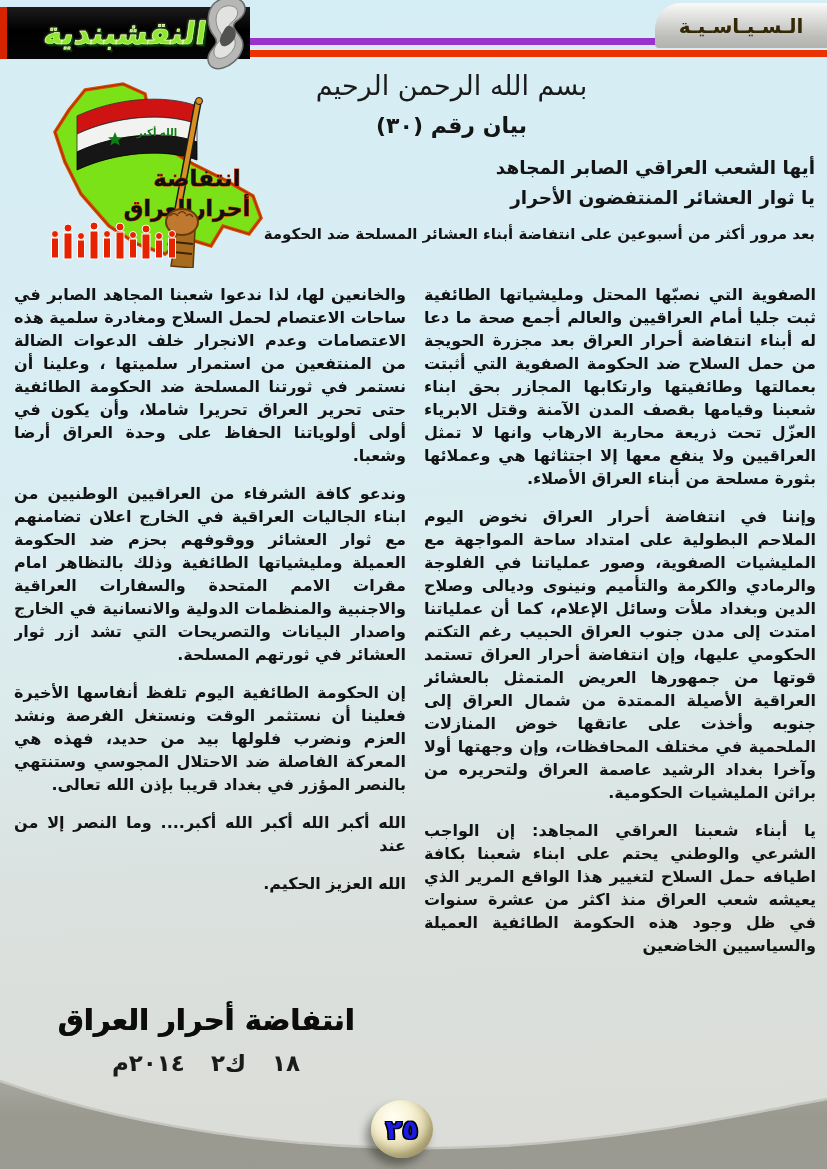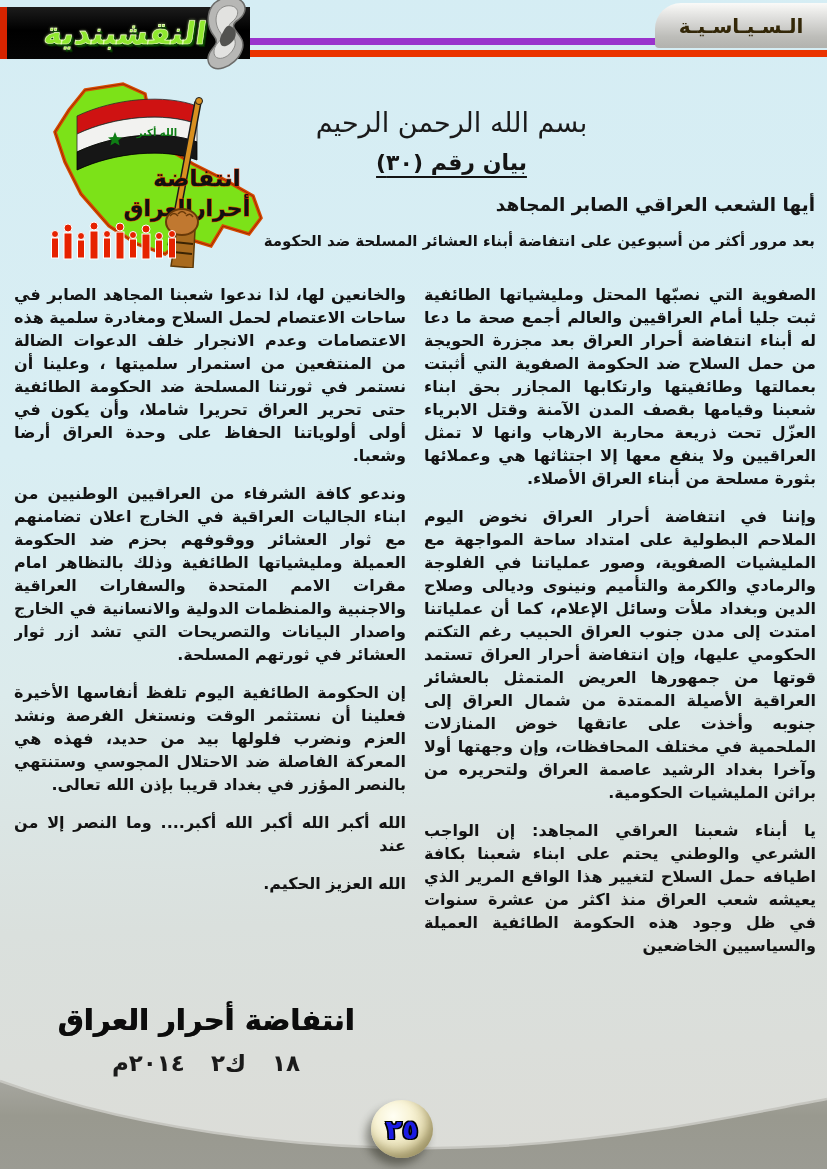--- a/index.html
+++ b/index.html
@@ -32,24 +32,24 @@
   .section-tab {
     position: absolute; right: 0; top: 3px; width: 172px; height: 45px; z-index: 2;
     background: linear-gradient(180deg, #fafaf8 0%, #dddddb 35%, #bdbdb9 75%, #b2b2ae 100%);
     border-top-left-radius: 26px; border-bottom-left-radius: 4px;
     display: flex; align-items: center; justify-content: center; text-align: center;
   }
   .section-tab-label { font-size: 20px; font-weight: bold; color: #332708; }
   
   .emblem { position: absolute; left: 25px; top: 76px; width: 262px; height: 192px; z-index: 1; }
   
-  .heading { position: absolute; left: 88px; top: 70px; width: 727px; direction: rtl; z-index: 1; margin-top: 37px; }
+  .heading { position: absolute; left: 88px; top: 70px; width: 727px; direction: rtl; z-index: 1; }
   .basmala { text-align: center; font-size: 27px; font-weight: normal; color: #1a1a1a; font-family: "DejaVu Serif", "DejaVu Sans", serif; }
   .statement-no { text-align: center; font-size: 22px; font-weight: bold; margin-top: 12px;
-    text-decoration: underline; text-decoration-thickness: 2px; text-underline-offset: 6px; }
+    text-decoration-thickness: 2px; text-underline-offset: 6px; }
   .address { text-align: right; font-size: 18.5px; font-weight: bold; margin-top: 19px; }
   .address2 { margin-top: 9px; }
   .opening { text-align: right; font-size: 15px; font-weight: bold; margin-top: 17px; }
   
   .col { position: absolute; top: 283px; width: 392px; overflow: hidden; direction: rtl; }
   .col-right { right: 11px; height: 812px; }
   .col-left { left: 14px; height: 717px; }
   .col p {
     margin: 0 0 15px 0; text-align: justify; text-align-last: right;
     font-size: 16px; line-height: 23px; font-weight: bold; color: #131313;
@@ -165,20 +165,21 @@
           <circle cx="0" cy="-26" r="3.5"></circle>
           <rect x="-3.5" y="-22" width="7" height="20"></rect>
         </g>
     </g>
   </svg>
 
   <div class="heading">
     <div class="basmala">بسم الله الرحمن الرحيم</div>
     <div class="statement-no">بيان رقم (٣٠)</div>
     <div class="address">أيها الشعب العراقي الصابر المجاهد</div>
+    <div class="address address2">يا ثوار العشائر المنتفضون الأحرار</div>
     <div class="opening">بعد مرور أكثر من أسبوعين على انتفاضة أبناء العشائر المسلحة ضد الحكومة</div>
   </div>
 
   <div class="col col-right">
     <p>الصفوية التي نصبّها المحتل ومليشياتها الطائفية ثبت جليا أمام العراقيين والعالم أجمع صحة ما دعا له أبناء انتفاضة أحرار العراق بعد مجزرة الحويجة من حمل السلاح ضد الحكومة الصفوية التي أثبتت بعمالتها وطائفيتها وارتكابها المجازر بحق ابناء شعبنا وقيامها بقصف المدن الآمنة وقتل الابرياء العزّل تحت ذريعة محاربة الارهاب وانها لا تمثل العراقيين ولا ينفع معها إلا اجتثاثها هي وعملائها بثورة مسلحة من أبناء العراق الأصلاء.</p>
     <p>وإننا في انتفاضة أحرار العراق نخوض اليوم الملاحم البطولية على امتداد ساحة المواجهة مع المليشيات الصفوية، وصور عملياتنا في الفلوجة والرمادي والكرمة والتأميم ونينوى وديالى وصلاح الدين وبغداد ملأت وسائل الإعلام، كما أن عملياتنا امتدت إلى مدن جنوب العراق الحبيب رغم التكتم الحكومي عليها، وإن انتفاضة أحرار العراق تستمد قوتها من جمهورها العريض المتمثل بالعشائر العراقية الأصيلة الممتدة من شمال العراق إلى جنوبه وأخذت على عاتقها خوض المنازلات الملحمية في مختلف المحافظات، وإن وجهتها أولا وآخرا بغداد الرشيد عاصمة العراق ولتحريره من براثن المليشيات الحكومية.</p>
     <p>يا أبناء شعبنا العراقي المجاهد: إن الواجب الشرعي والوطني يحتم على ابناء شعبنا بكافة اطيافه حمل السلاح لتغيير هذا الواقع المرير الذي يعيشه شعب العراق منذ اكثر من عشرة سنوات في ظل وجود هذه الحكومة الطائفية العميلة والسياسيين الخاضعين</p>
   </div>
 
   <div class="col col-left">

